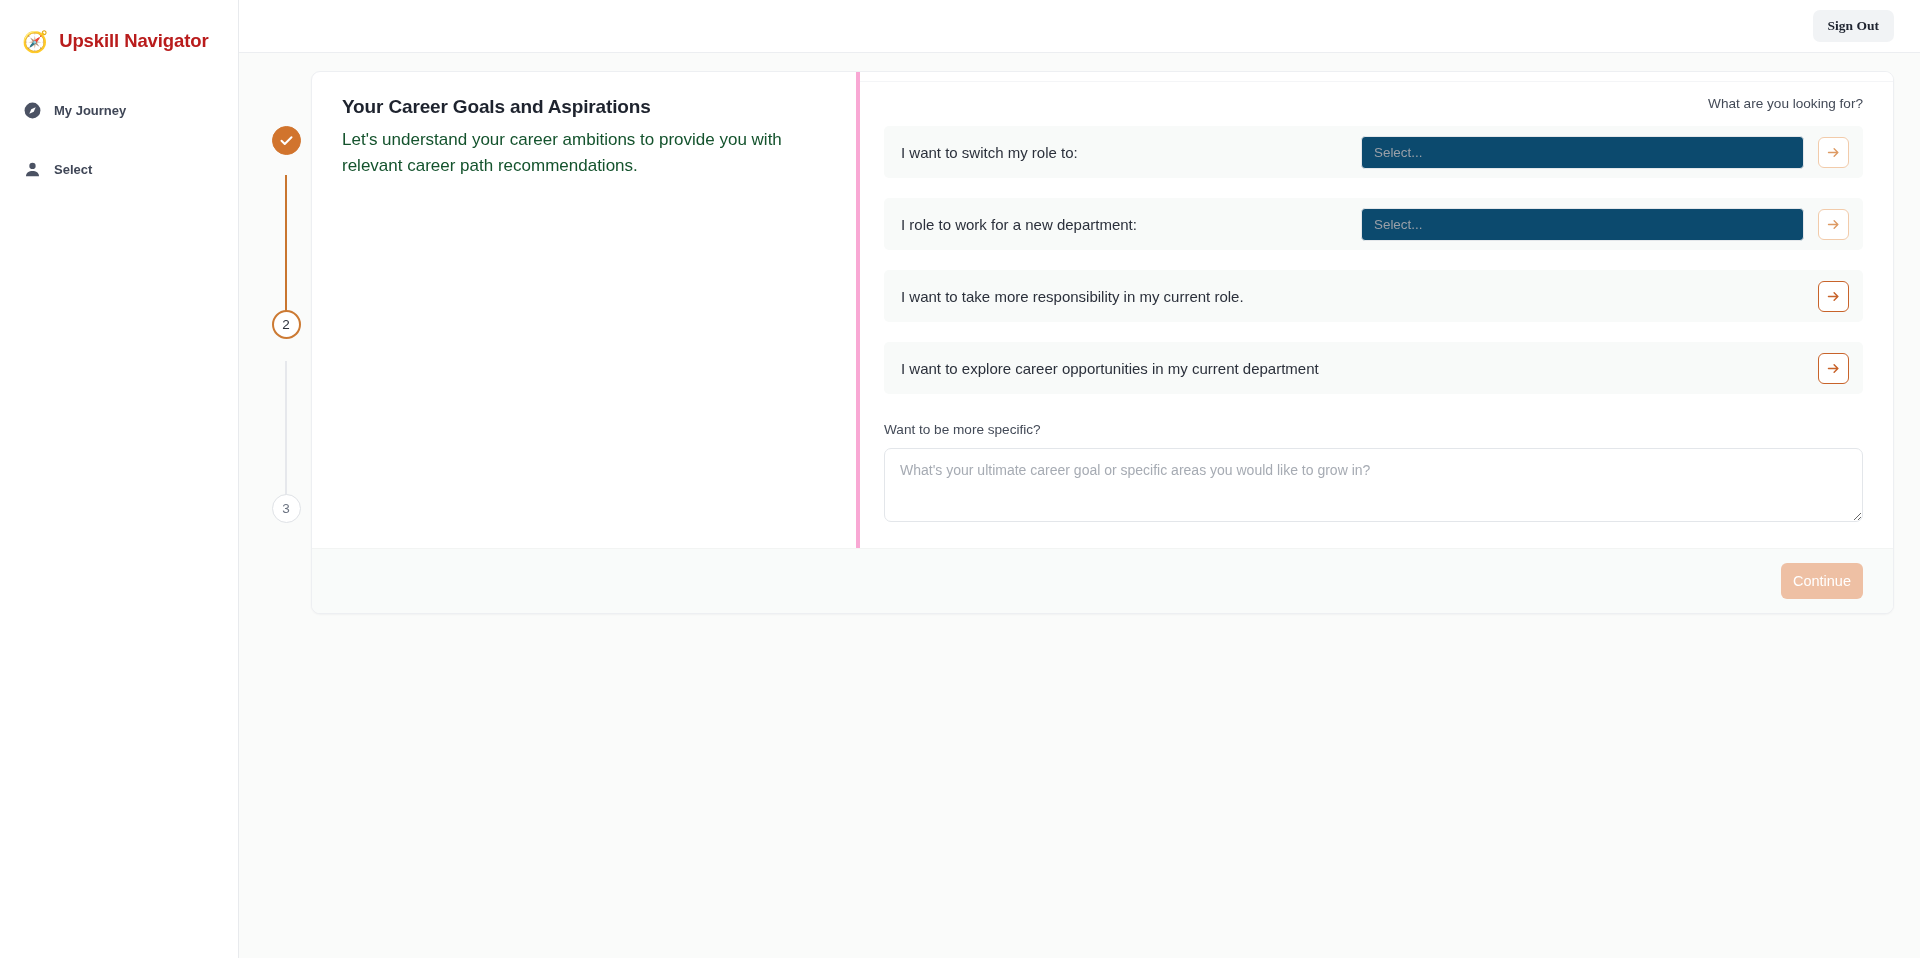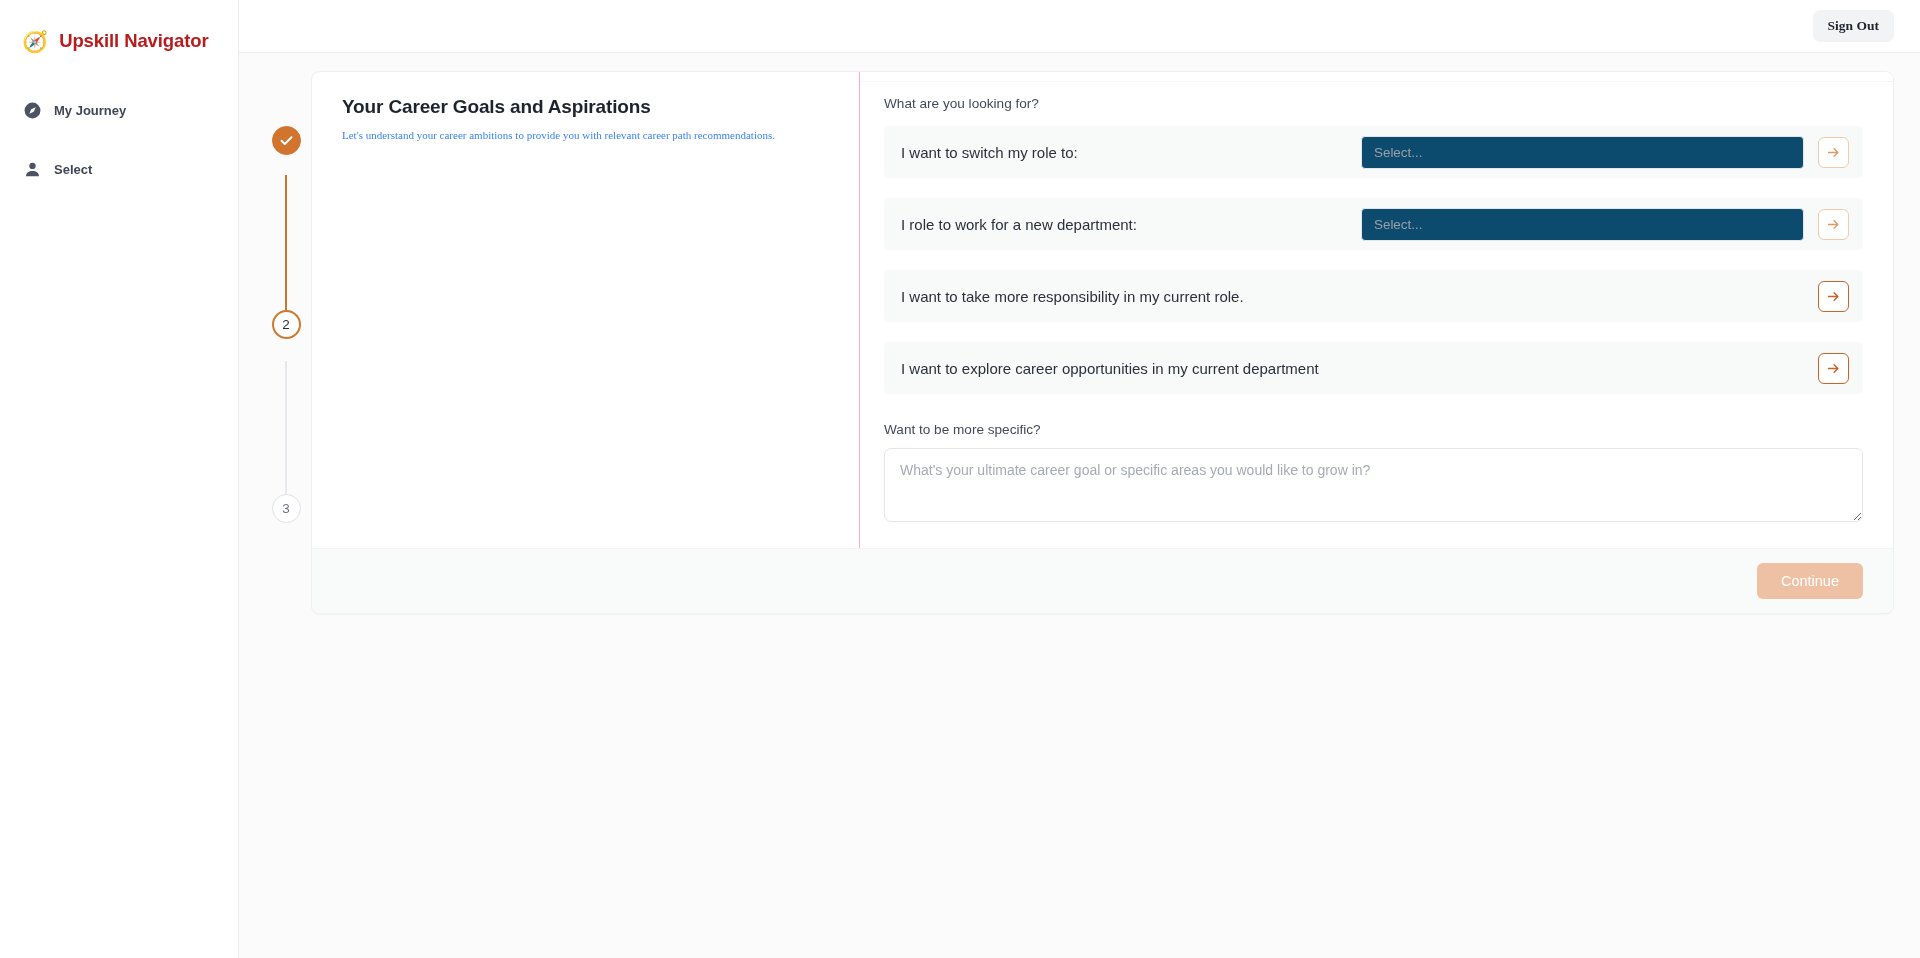--- a/index.html
+++ b/index.html
@@ -144,53 +144,53 @@
     display: flex;
     flex-direction: column;
     overflow: hidden;
     max-width: 1625px;
   }
   .card-body { display: flex; align-items: stretch; }
   .card-left {
     width: 548px;
     flex: 0 0 548px;
     padding: 24px 40px 40px 30px;
-    border-right: 1px solid #f9a8d4;
+    border-right: 4px solid #f9a8d4;
   }
   .card-title {
     font-size: 19px;
     font-weight: bold;
     color: #1e232e;
     letter-spacing: -0.15px;
   }
   .card-sub {
     margin-top: 9px;
-    font-size: 11px;
+    font-size: 17px;
     line-height: 1.5;
-    color: #3b82f6;
+    color: #14532d;
     max-width: 500px;
-    font-family: Liberation Serif, serif;
   }
   .card-right {
     flex: 1 1 auto;
     padding: 24px 30px 22px 24px;
     background: #ffffff;
     position: relative;
   }
   .card-right::before {
     content: "";
     position: absolute;
     left: 0; right: 0; top: 9px;
     height: 1px;
     background: #f4f5f7;
   }
   .section-label {
     font-size: 13.6px;
     color: #434a57;
     margin-bottom: 15px;
+    text-align: right;
   }
 
   .opt-row {
     background: #f8faf9;
     border-radius: 5px;
     display: flex;
     align-items: center;
     min-height: 52px;
     padding: 0 14px 0 17px;
     margin-bottom: 20px;
@@ -252,21 +252,21 @@
     background: #f9fbfa;
     padding: 14px 30px;
     display: flex;
     justify-content: flex-end;
   }
   .continue-btn {
     background: #eec0a4;
     color: #ffffff;
     border: none;
     border-radius: 6px;
-    padding: 10px 24px;
+    padding: 10px 12px;
     font-size: 14.5px;
     font-family: "Liberation Sans", sans-serif;
     cursor: not-allowed;
   }
 </style>
 </head>
 <body>
 
 <div class="app">
 

